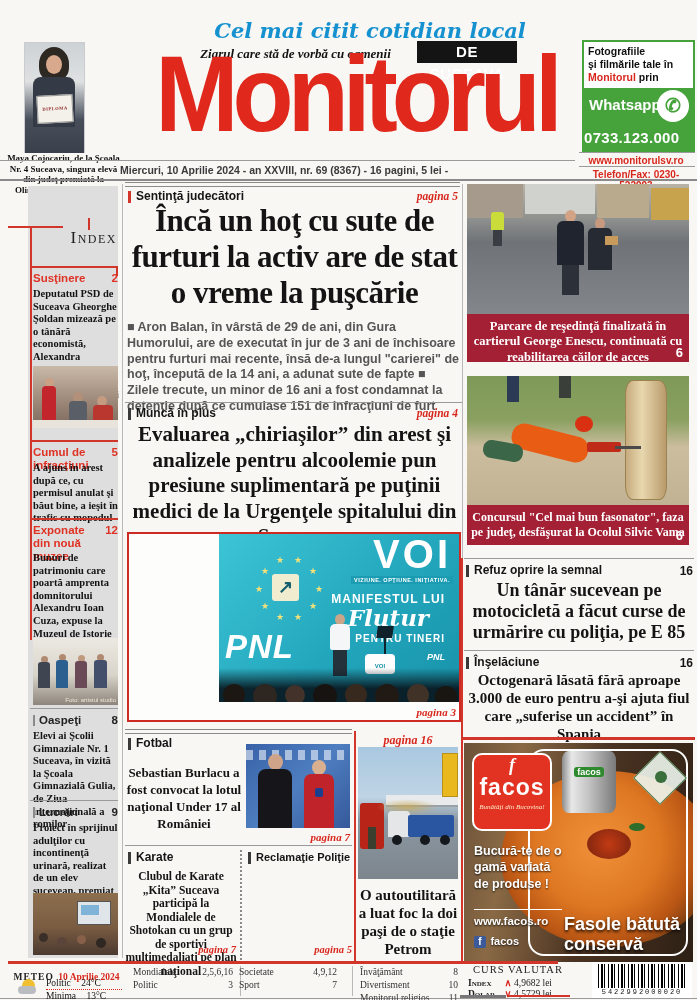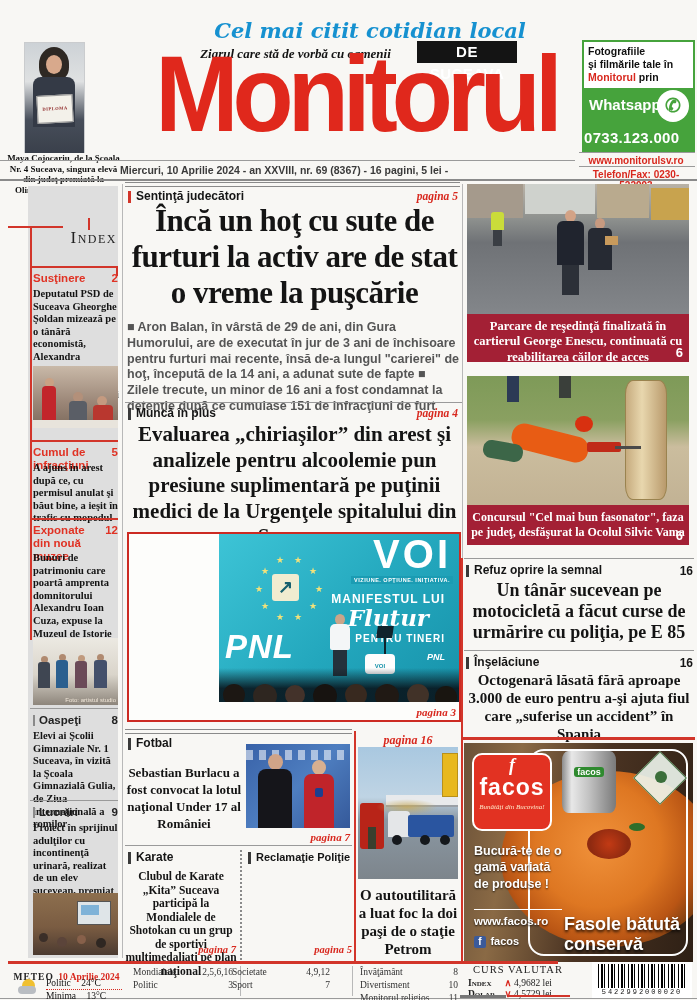--- a/index.html
+++ b/index.html
@@ -374,21 +374,21 @@
     <div class="ftrow">
       <span>Mondialele</span>
       <span>2,5,6,16</span>
     </div>
     <div class="ftrow">
       <span>Politic</span>
       <span>3</span>
     </div>
   </div>
   <div class="v-rule" style="left:240px;top:966px;height:30px;"></div>
-  <div class="ftcol" style="left:232px;width:98px;">
+  <div class="ftcol" style="left:239px;width:98px;">
     <div class="ftrow">
       <span>Societate</span>
       <span>4,9,12</span>
     </div>
     <div class="ftrow">
       <span>Sport</span>
       <span>7</span>
     </div>
   </div>
   <div class="v-rule" style="left:352px;top:966px;height:30px;"></div>

